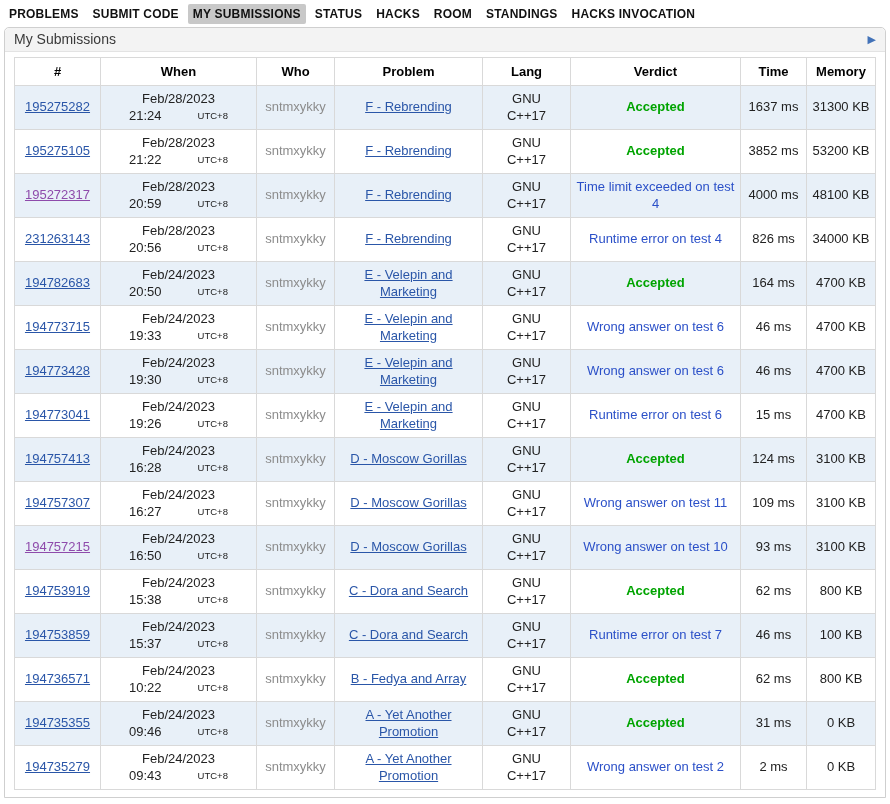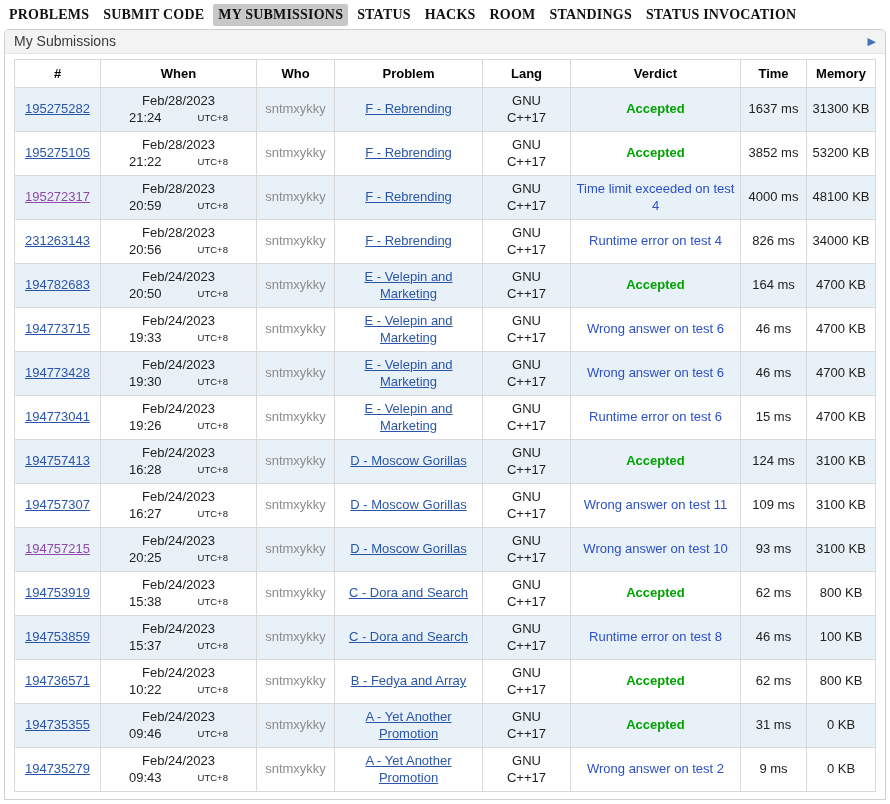--- a/index.html
+++ b/index.html
@@ -18,22 +18,22 @@
     --row-shade: #e8f0f8;
     --nav-active: #c8c8c8;
     --caption-bg: #f3f3f3;
     --arrow: #4272b8;
     --table-border: #d9d9d9;
   }
 
   
   .topnav { display: flex; align-items: center; gap: 4px; padding: 4px 4px 3px 4px; }
   .nav-item {
-    font-size: 14px; font-weight: bold; color: #111; text-decoration: none;
-    padding: 3px 5px; border-radius: 2px; white-space: nowrap; letter-spacing: .2px; font-family: Liberation Serif, serif;
+    font-size: 12px; font-weight: bold; color: #111; text-decoration: none;
+    padding: 3px 5px; border-radius: 2px; white-space: nowrap; letter-spacing: .2px;
   }
   .nav-item.active { background: var(--nav-active); }
 
   
   .panel { margin: 0 4px; border: 1px solid #cfcfcf; border-radius: 5px 5px 0 0; background: #fff; }
   .caption {
     display: flex; justify-content: space-between; align-items: center;
     background: var(--caption-bg); border-bottom: 1px solid #e3e3e3;
     border-radius: 5px 5px 0 0; padding: 3px 9px 4px 9px;
     font-size: 14px; color: #3a3a3a;
@@ -65,21 +65,21 @@
 <body>
 
 <nav class="topnav">
     <a href="#" class="nav-item">PROBLEMS</a>
     <a href="#" class="nav-item">SUBMIT CODE</a>
     <a href="#" class="nav-item active">MY SUBMISSIONS</a>
     <a href="#" class="nav-item">STATUS</a>
     <a href="#" class="nav-item">HACKS</a>
     <a href="#" class="nav-item">ROOM</a>
     <a href="#" class="nav-item">STANDINGS</a>
-    <a href="#" class="nav-item">STATUS INVOCATION</a>
+    <a href="#" class="nav-item">HACKS INVOCATION</a>
   </nav>
 
 <div class="panel">
   <div class="caption">
     <span>My Submissions</span>
     <span class="arrow-icon">▶</span>
   </div>
   <div class="table-wrap">
     <table>
       <colgroup>
@@ -232,21 +232,21 @@
     <td><a href="#" class="problem-link">D - Moscow Gorillas</a></td>
     <td><span class="lang">GNU C++17</span></td>
     <td><span class="verdict rejected">Wrong answer on test 11</span></td>
     <td><span>109 ms</span></td>
     <td><span>3100 KB</span></td>
   </tr>
           <tr>
     <td><a href="#" class="id-link visited">194757215</a></td>
     <td>
       <span class="when-date">Feb/24/2023</span>
-      <span class="when-time"><span>20:25</span><span class="tz">UTC+8</span></span>
+      <span class="when-time"><span>16:50</span><span class="tz">UTC+8</span></span>
     </td>
     <td><span class="who">sntmxykky</span></td>
     <td><a href="#" class="problem-link">D - Moscow Gorillas</a></td>
     <td><span class="lang">GNU C++17</span></td>
     <td><span class="verdict rejected">Wrong answer on test 10</span></td>
     <td><span>93 ms</span></td>
     <td><span>3100 KB</span></td>
   </tr>
           <tr>
     <td><a href="#" class="id-link">194753919</a></td>
@@ -263,21 +263,21 @@
   </tr>
           <tr>
     <td><a href="#" class="id-link">194753859</a></td>
     <td>
       <span class="when-date">Feb/24/2023</span>
       <span class="when-time"><span>15:37</span><span class="tz">UTC+8</span></span>
     </td>
     <td><span class="who">sntmxykky</span></td>
     <td><a href="#" class="problem-link">C - Dora and Search</a></td>
     <td><span class="lang">GNU C++17</span></td>
-    <td><span class="verdict rejected">Runtime error on test 8</span></td>
+    <td><span class="verdict rejected">Runtime error on test 7</span></td>
     <td><span>46 ms</span></td>
     <td><span>100 KB</span></td>
   </tr>
           <tr>
     <td><a href="#" class="id-link">194736571</a></td>
     <td>
       <span class="when-date">Feb/24/2023</span>
       <span class="when-time"><span>10:22</span><span class="tz">UTC+8</span></span>
     </td>
     <td><span class="who">sntmxykky</span></td>
@@ -303,19 +303,19 @@
           <tr>
     <td><a href="#" class="id-link">194735279</a></td>
     <td>
       <span class="when-date">Feb/24/2023</span>
       <span class="when-time"><span>09:43</span><span class="tz">UTC+8</span></span>
     </td>
     <td><span class="who">sntmxykky</span></td>
     <td><a href="#" class="problem-link">A - Yet Another Promotion</a></td>
     <td><span class="lang">GNU C++17</span></td>
     <td><span class="verdict rejected">Wrong answer on test 2</span></td>
-    <td><span>9 ms</span></td>
+    <td><span>2 ms</span></td>
     <td><span>0 KB</span></td>
   </tr>
         </tbody>
     </table>
   </div>
 </div>
 
 </body></html>

